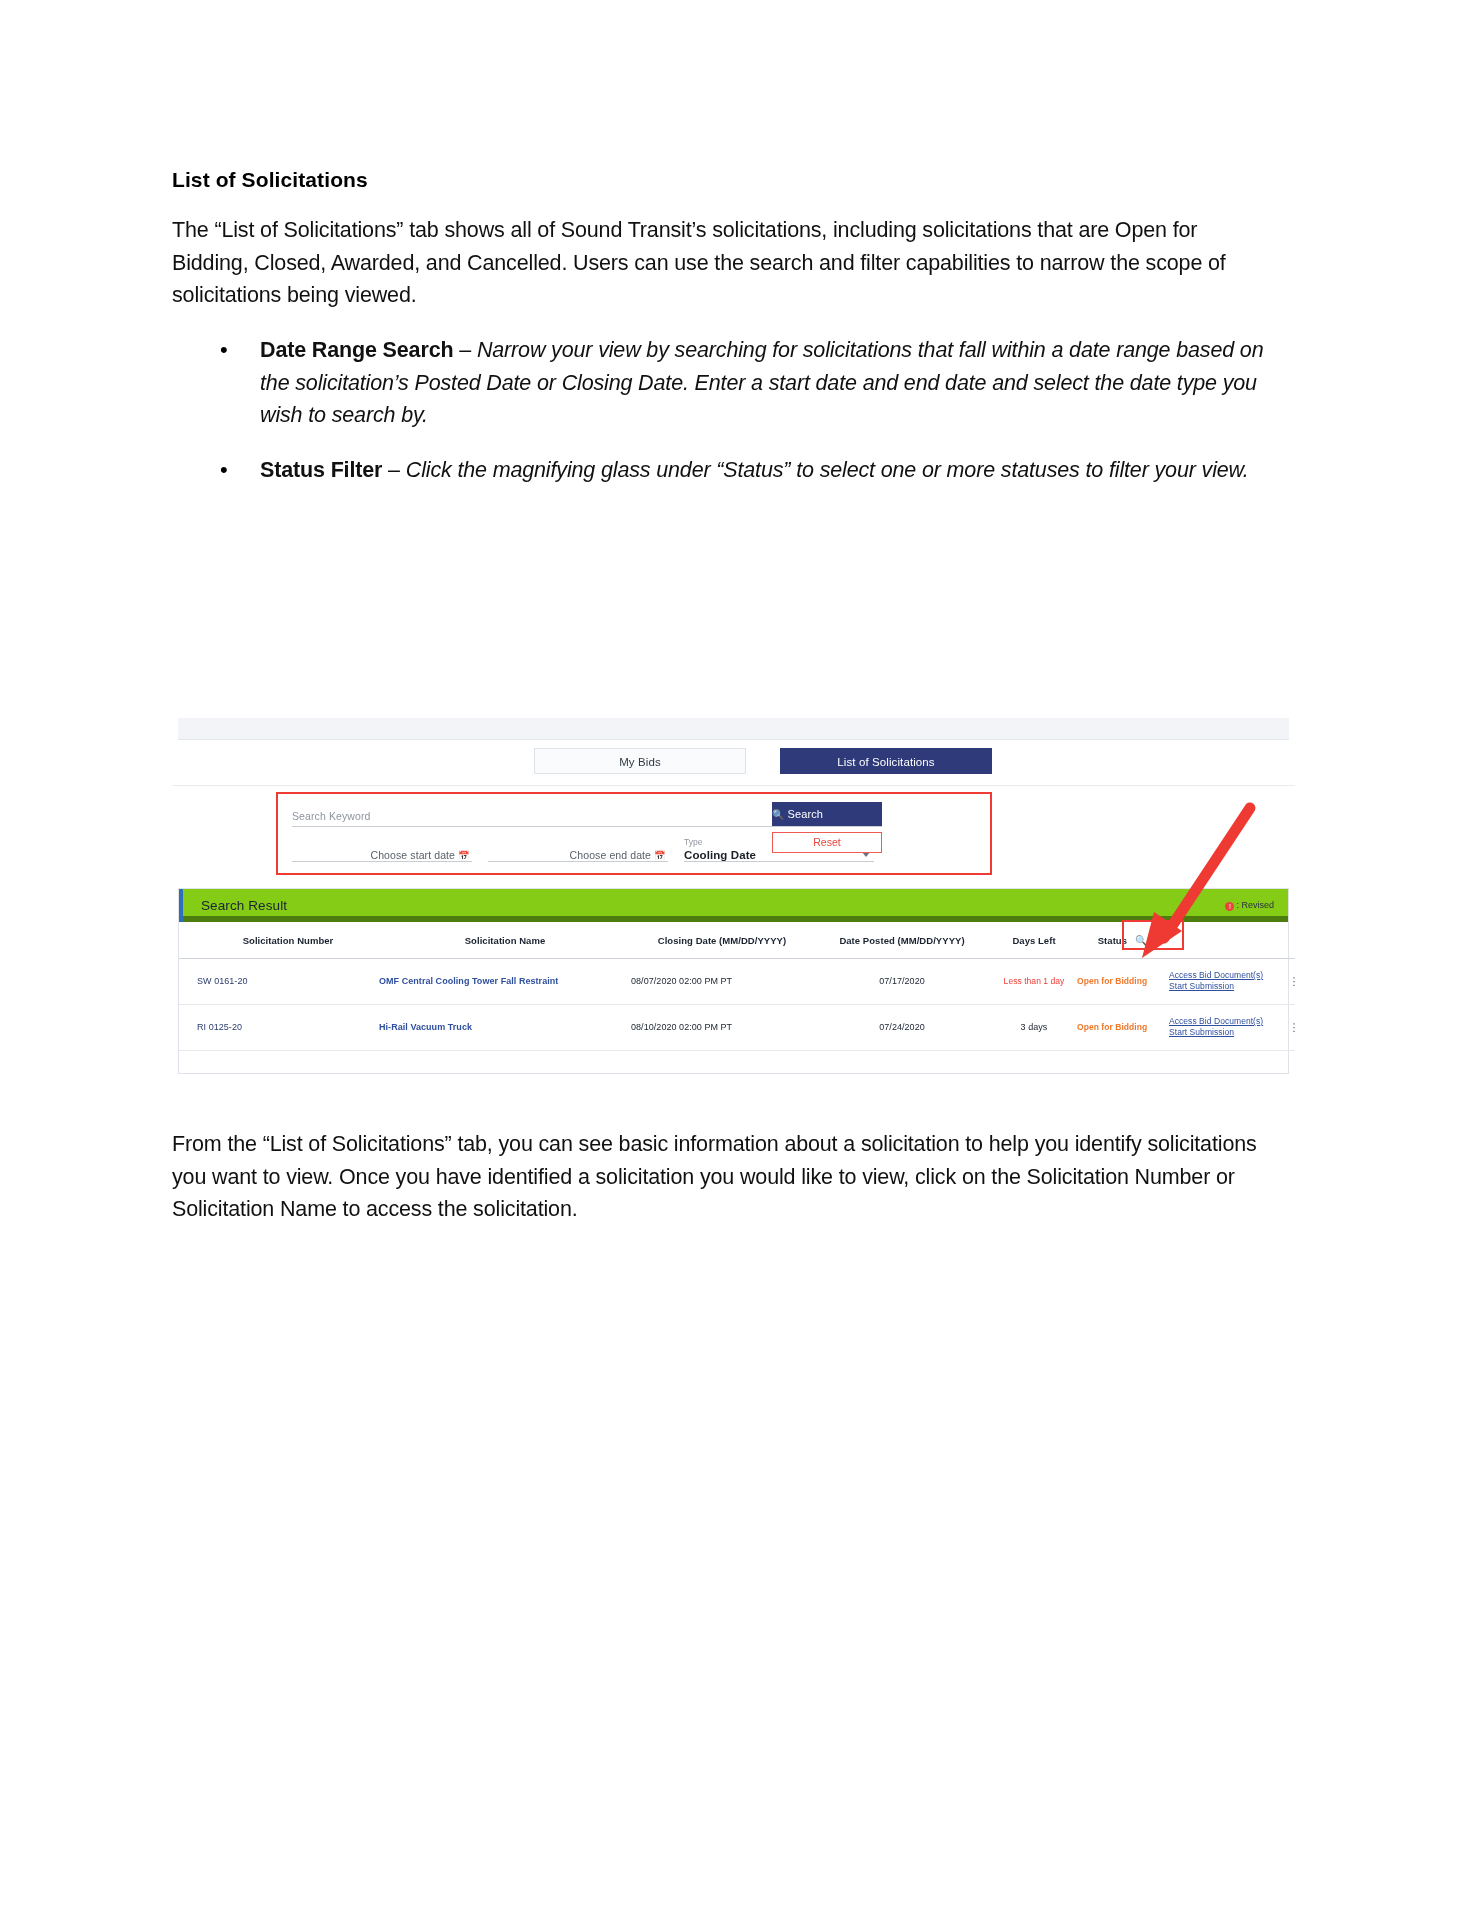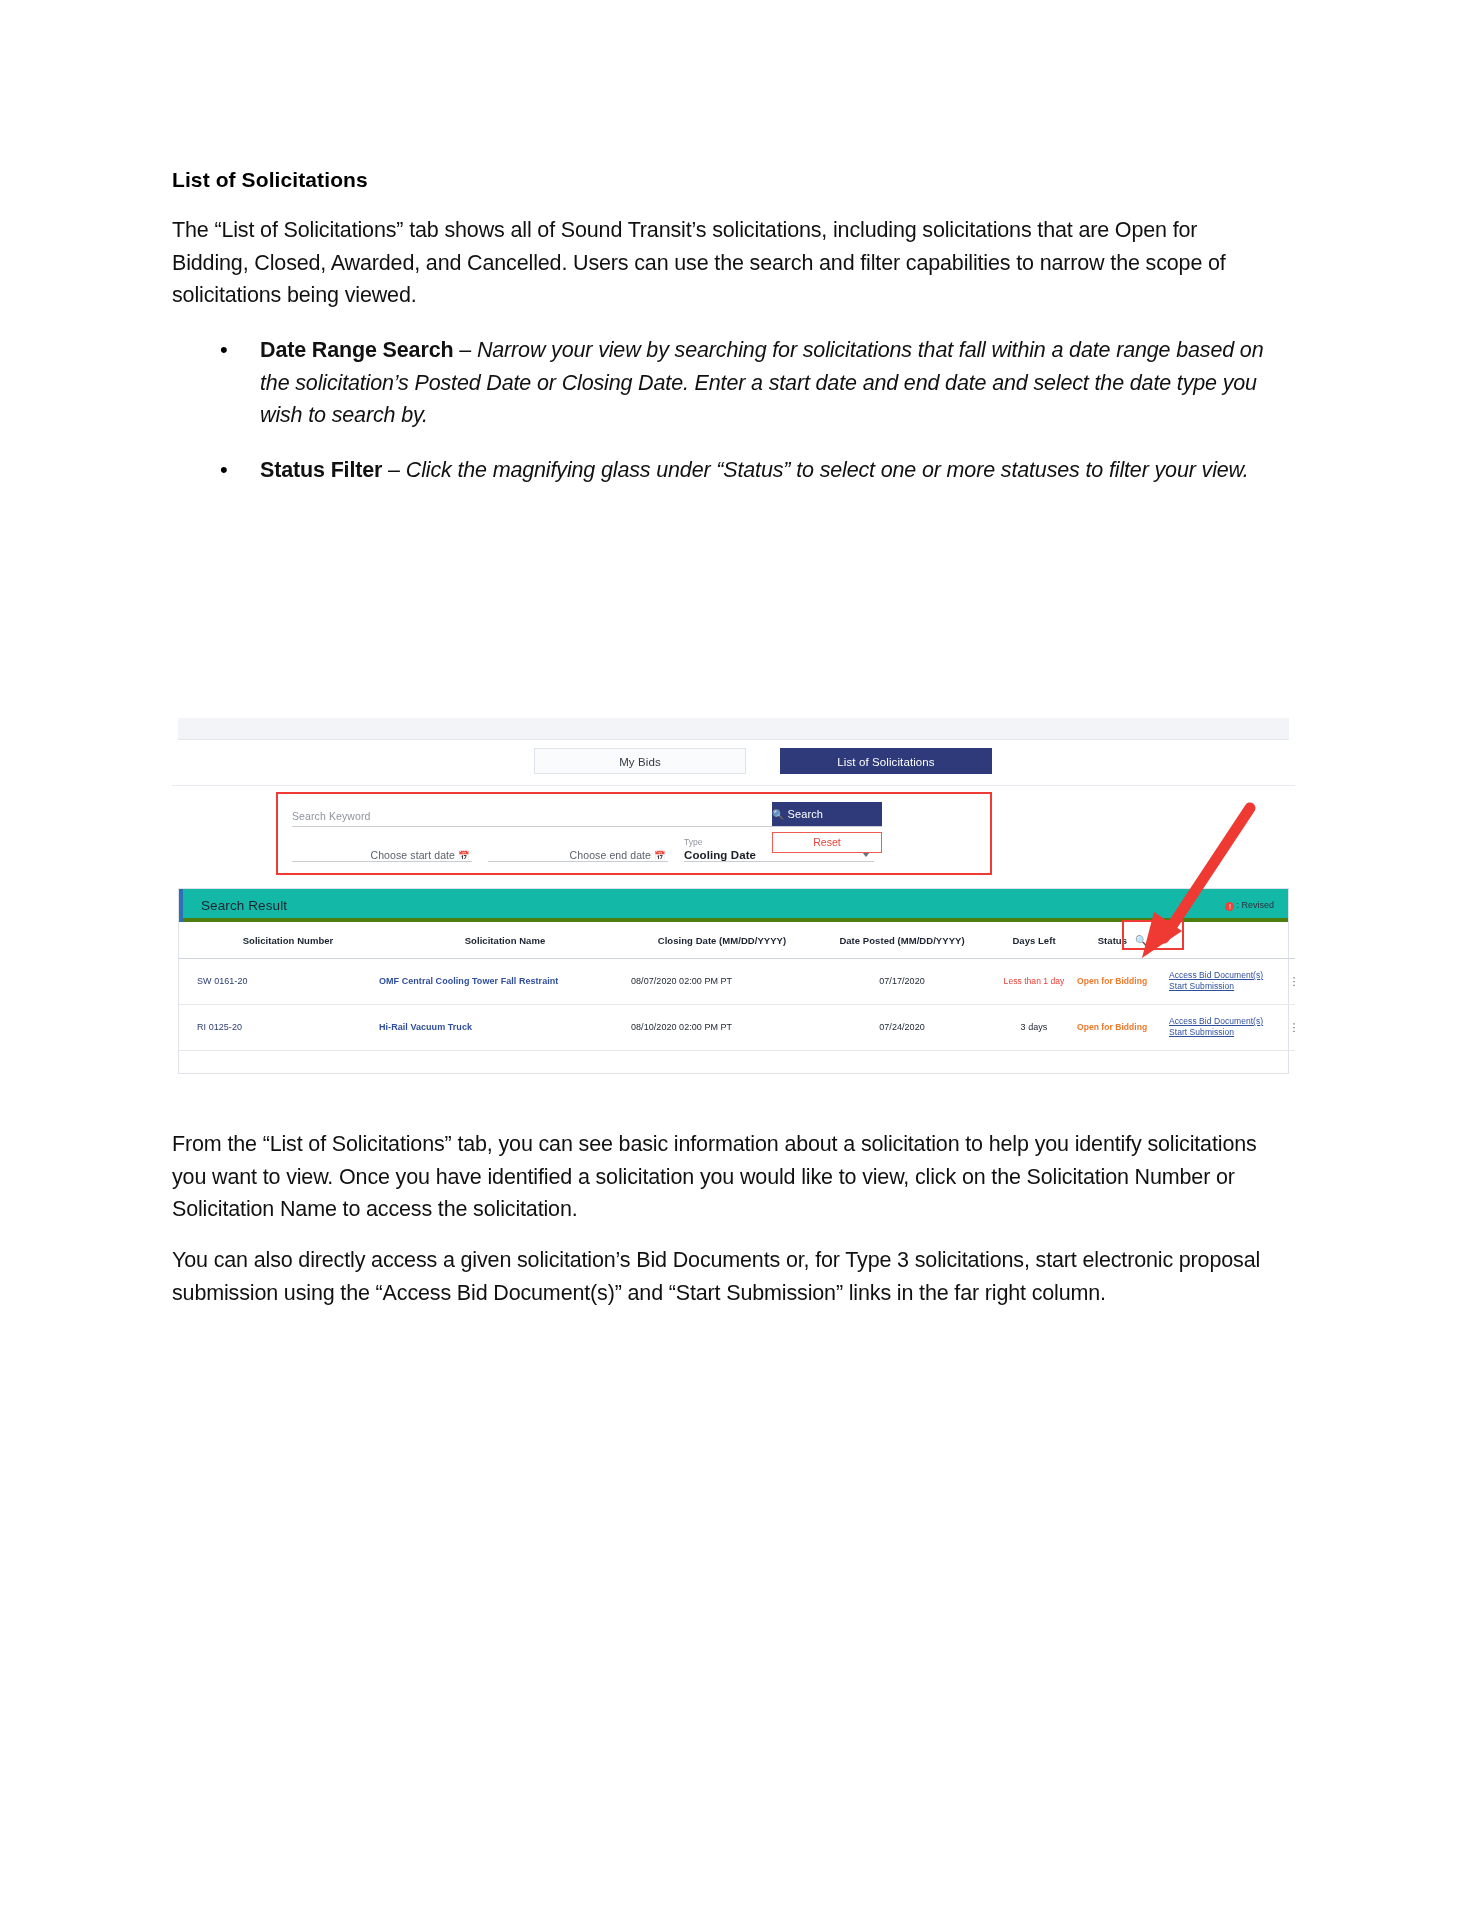--- a/index.html
+++ b/index.html
@@ -189,22 +189,22 @@
   .result-card {
     position: absolute;
     left: 6px; top: 170px;
     width: 1111px; height: 186px;
     background: #fff;
     border: 1px solid #dfe2e8;
   }
   .result-head {
     position: relative;
     height: 33px;
-    border-bottom: 4px solid #4d7c0f;
-    background: #14b8a6;
+    border-bottom: 6px solid #4d7c0f;
+    background: #84cc16;
   }
   .result-head::before {
     content: "";
     position: absolute;
     left: 0; top: 0;
     width: 4px; height: 33px;
     background: #2f6fb5;
   }
   .result-title {
     position: absolute;
@@ -410,16 +410,15 @@
     <div class="status-box"></div>
 
     <svg class="arrow" viewBox="0 0 150 160">
       <path d="M138 8 L52 138" stroke="#ee3a32" stroke-width="11" fill="none" stroke-linecap="round"></path>
       <path d="M30 158 L42 112 L70 131 Z" fill="#ee3a32"></path>
     </svg>
   </div>
 
   <div class="footer-copy">
     <div class="doc-p">From the “List of Solicitations” tab, you can see basic information about a solicitation to help you identify solicitations you want to view. Once you have identified a solicitation you would like to view, click on the Solicitation Number or Solicitation Name to access the solicitation.</div>
-    <div class="doc-p">You can also directly access a given solicitation’s Bid Documents or, for Type 3 solicitations, start electronic proposal submission using the “Access Bid Document(s)” and “Start Submission” links in the far right column.</div>
   </div>
 
 </div>
 
 </body></html>

